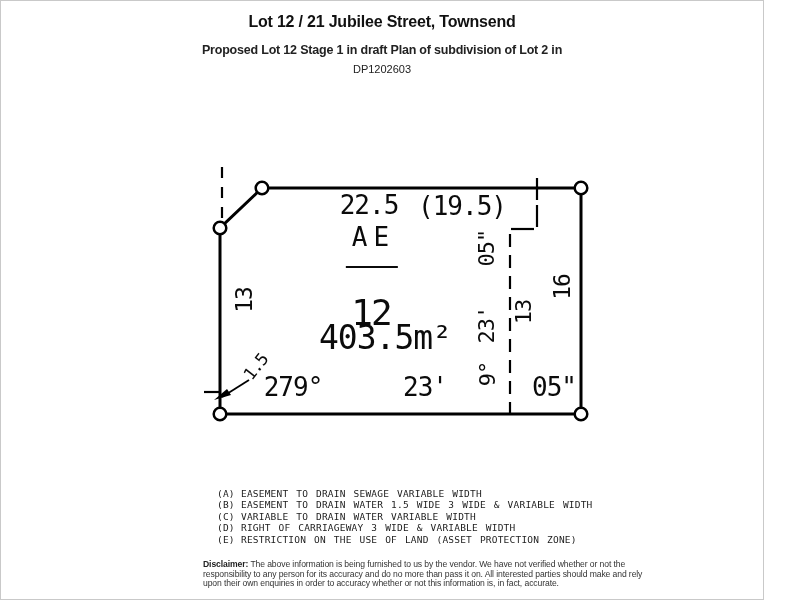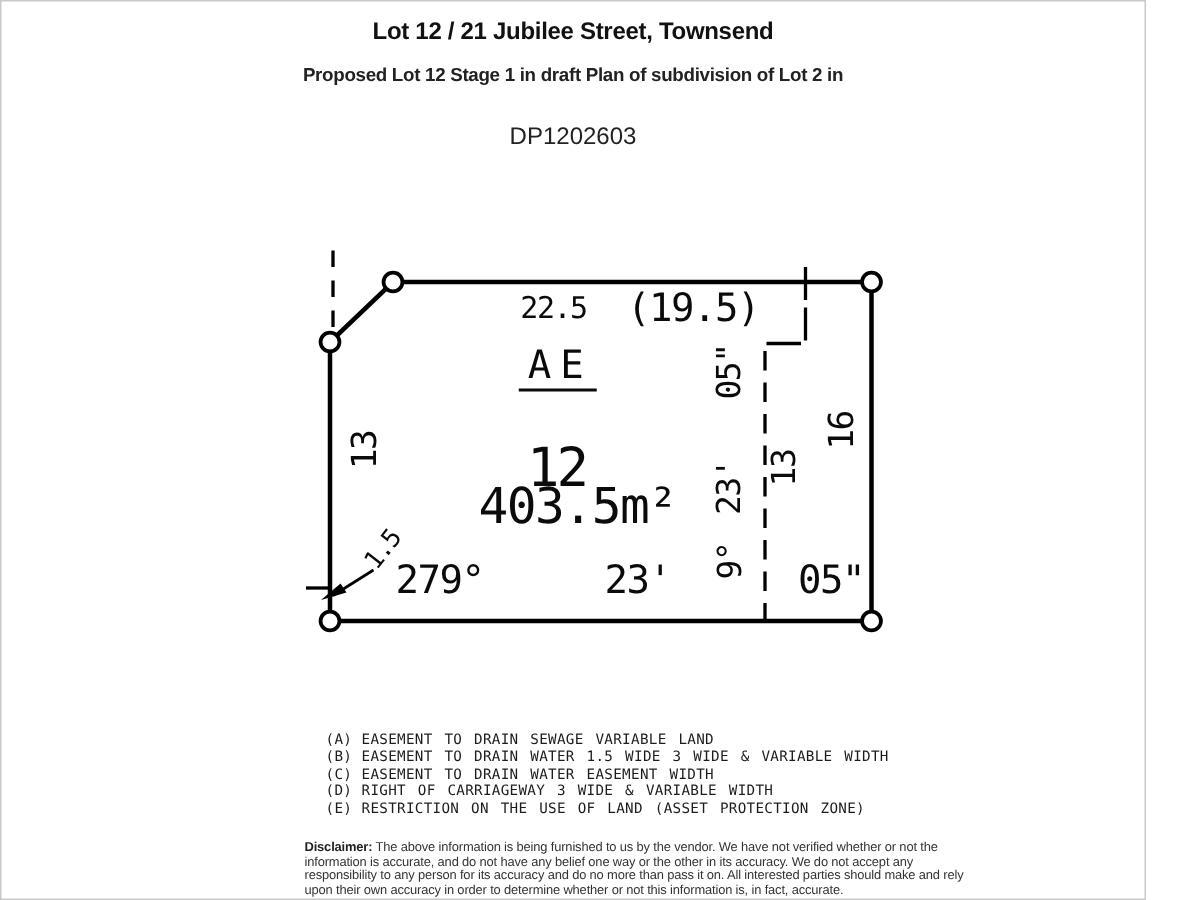--- a/index.html
+++ b/index.html
@@ -4,29 +4,29 @@
 <style>
   html,body{margin:0;padding:0;background:#fff;}
   .page{
     position:relative;width:764px;height:600px;background:#ffffff;
     border:1px solid #c9c9c9;box-sizing:border-box;overflow:hidden;
     font-family:"Liberation Sans",sans-serif;color:#1a1a1a;
   }
   .hdr{position:absolute;left:0;right:0;text-align:center;white-space:nowrap;}
   .title{top:12px;font-size:16px;font-weight:bold;letter-spacing:-0.2px;color:#111;}
   .sub1{top:42px;font-size:12.5px;letter-spacing:-0.2px;color:#222;font-weight:bold;}
-  .sub2{top:62px;font-size:16px;color:#222;margin-top:20px;}
+  .sub2{top:62px;font-size:11px;color:#222;}
   svg{position:absolute;left:0;top:0;}
   .ptext{
     position:absolute;font-family:"DejaVu Sans Mono",monospace;color:#0b0b0b;
     white-space:nowrap;transform:translate(-50%,-50%);letter-spacing:-1px;line-height:1;
   }
   .rot{transform:translate(-50%,-50%) rotate(-90deg);}
   .splayrot{transform:translate(-50%,-50%) rotate(-52deg);}
-  .ae{border-bottom:2.4px solid #0b0b0b;letter-spacing:6px;padding:0 3px 2px 6px;}
+  .ae{border-bottom:2.4px solid #0b0b0b;letter-spacing:6px;padding:0 3px 16px 6px;}
   .legend{
     position:absolute;left:216px;top:487px;font-family:"DejaVu Sans Mono",monospace;
     font-size:9.5px;line-height:11.4px;color:#1c1c1c;letter-spacing:0.2px;word-spacing:2px;
   }
   .legend .row{display:flex;white-space:nowrap;}
   .legend .code{width:24px;flex:0 0 24px;}
   .disc{
     position:absolute;left:202px;top:559px;font-size:8.6px;line-height:9.6px;
     color:#333;letter-spacing:-0.1px;
   }
@@ -59,61 +59,60 @@
     <path d="M221 396 L248 379" stroke="#000" stroke-width="1.8"></path>
     <polygon points="213,399 230,394 226,388" fill="#000"></polygon>
 
     <circle cx="261" cy="187" r="6.3" fill="#fff" stroke="#000" stroke-width="2.5"></circle>
     <circle cx="219" cy="227" r="6.3" fill="#fff" stroke="#000" stroke-width="2.5"></circle>
     <circle cx="580" cy="187" r="6.3" fill="#fff" stroke="#000" stroke-width="2.5"></circle>
     <circle cx="580" cy="413" r="6.3" fill="#fff" stroke="#000" stroke-width="2.5"></circle>
     <circle cx="219" cy="413" r="6.3" fill="#fff" stroke="#000" stroke-width="2.5"></circle>
   </svg>
 
-  <span class="ptext" style="left:368px;top:204px;font-size:20px;">22.5</span>
+  <span class="ptext" style="left:368px;top:204px;font-size:26px;">22.5</span>
   <span class="ptext" style="left:461px;top:205px;font-size:26px;text-align:right;">(19.5)</span>
   <span class="ptext ae" style="left:371px;top:245px;font-size:26px;">AE</span>
   <span class="ptext" style="left:370px;top:312px;font-size:36px;letter-spacing:-2px;">12</span>
   <span class="ptext" style="left:384px;top:336px;font-size:33px;">403.5m²</span>
   <span class="ptext rot" style="left:243px;top:299px;font-size:23px;">13</span>
   <span class="ptext rot" style="left:561px;top:286px;font-size:23px;">16</span>
   <span class="ptext rot" style="left:523px;top:311px;font-size:22px;">13</span>
   <span class="ptext splayrot" style="left:255px;top:366px;font-size:17px;">1.5</span>
 
   <span class="ptext rot" style="left:486px;top:247px;font-size:22px;">05"</span>
   <span class="ptext rot" style="left:486px;top:324px;font-size:22px;">23'</span>
   <span class="ptext rot" style="left:487px;top:373px;font-size:22px;">9°</span>
 
   <span class="ptext" style="left:292px;top:386px;font-size:26px;">279°</span>
   <span class="ptext" style="left:424px;top:386px;font-size:26px;">23'</span>
   <span class="ptext" style="left:553px;top:386px;font-size:26px;">05"</span>
 
   <div class="legend">
     <div class="row">
       <span class="code">(A)</span>
-      <span>EASEMENT TO DRAIN SEWAGE VARIABLE LAND</span>
+      <span>EASEMENT TO DRAIN SEWAGE VARIABLE WIDTH</span>
     </div>
     <div class="row">
       <span class="code">(B)</span>
       <span>EASEMENT TO DRAIN WATER 1.5 WIDE 3 WIDE &amp; VARIABLE WIDTH</span>
     </div>
     <div class="row">
       <span class="code">(C)</span>
-      <span>EASEMENT TO DRAIN WATER EASEMENT WIDTH</span>
+      <span>VARIABLE TO DRAIN WATER VARIABLE WIDTH</span>
     </div>
     <div class="row">
       <span class="code">(D)</span>
       <span>RIGHT OF CARRIAGEWAY 3 WIDE &amp; VARIABLE WIDTH</span>
     </div>
     <div class="row">
       <span class="code">(E)</span>
       <span>RESTRICTION ON THE USE OF LAND (ASSET PROTECTION ZONE)</span>
     </div>
   </div>
 
   <div class="disc">
     <div class="dline"><b>Disclaimer:</b> <span>The above information is being furnished to us by the vendor. We have not verified whether or not the</span></div>
-    <div class="dline">information is accurate, and do not have any belief one way or the other in its accuracy.  We do not accept any</div>
     <div class="dline">responsibility to any person for its accuracy and do no more than pass it on.  All interested parties should make and rely</div>
-    <div class="dline">upon their own accuracy in order to determine whether or not this information is, in fact, accurate.</div>
+    <div class="dline">upon their own enquiries in order to accuracy whether or not this information is, in fact, accurate.</div>
   </div>
 
 </div>
 
 </body></html>

